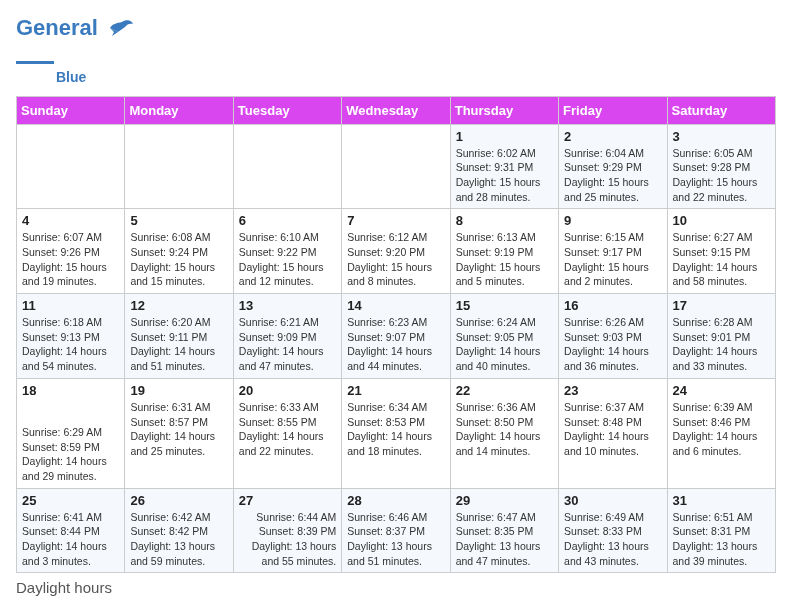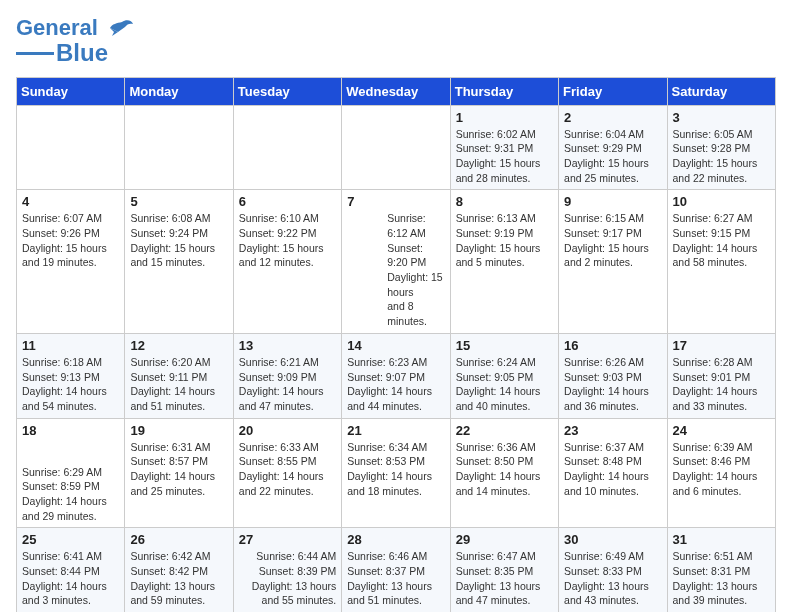--- a/index.html
+++ b/index.html
@@ -41,21 +41,21 @@
     .location-subtitle {
       font-size: 16px;
       color: #444;
     }
     .calendar-table {
       width: 100%;
       border-collapse: collapse;
       font-size: 11px;
     }
     .calendar-table thead tr th {
-      background: #1d4ed8;
+      background: #d946ef;
       color: #fff;
       padding: 6px 4px;
       text-align: left;
       font-size: 13px;
       font-weight: bold;
       border: 1px solid #ccc;
     }
     .calendar-table tbody tr td {
       border: 1px solid #ccc;
       padding: 4px 5px;
@@ -103,21 +103,21 @@
         <span>General</span>
       </span>
 
       <svg width="32" height="22" viewBox="0 0 32 22">
         <path d="M20 4 C24 1, 30 2, 31 6 C28 5, 25 6, 23 9 L16 14 L8 10 C10 6, 15 5, 20 4Z" fill="#3a7abf"></path>
         <path d="M16 14 L10 18 L12 14 L8 10Z" fill="#3a7abf"></path>
       </svg>
     </div>
     <div style="display:flex; align-items:center;">
       <span style="width:38px; height:3px; background:#3a7abf; display:inline-block;"></span>
-      <span class="logo-text" style="color:#3a7abf; font-size:24px; margin-left:2px;">Blue</span>
+      <span class="logo-text" style="color:#3a7abf; font-size:14px; margin-left:2px;margin-top:30px;">Blue</span>
     </div>
   </div>
   <div class="title-area">
   </div>
 </div>
 
 <table class="calendar-table">
   <thead>
     <tr>
     <th>Sunday</th>
@@ -174,21 +174,21 @@
         </td>
         <td>
           <span class="day-number">6</span>
           <div class="day-info" style="white-space: pre-line;">Sunrise: 6:10 AM
 Sunset: 9:22 PM
 Daylight: 15 hours
 and 12 minutes.</div>
         </td>
         <td>
           <span class="day-number">7</span>
-          <div class="day-info" style="white-space: pre-line; margin-left: 40px;">Sunrise: 6:12 AM
+          <div class="day-info" style="white-space: pre-line;">Sunrise: 6:12 AM
 Sunset: 9:20 PM
 Daylight: 15 hours
 and 8 minutes.</div>
         </td>
         <td>
           <span class="day-number">8</span>
           <div class="day-info" style="white-space: pre-line;">Sunrise: 6:13 AM
 Sunset: 9:19 PM
 Daylight: 15 hours
 and 5 minutes.</div>

